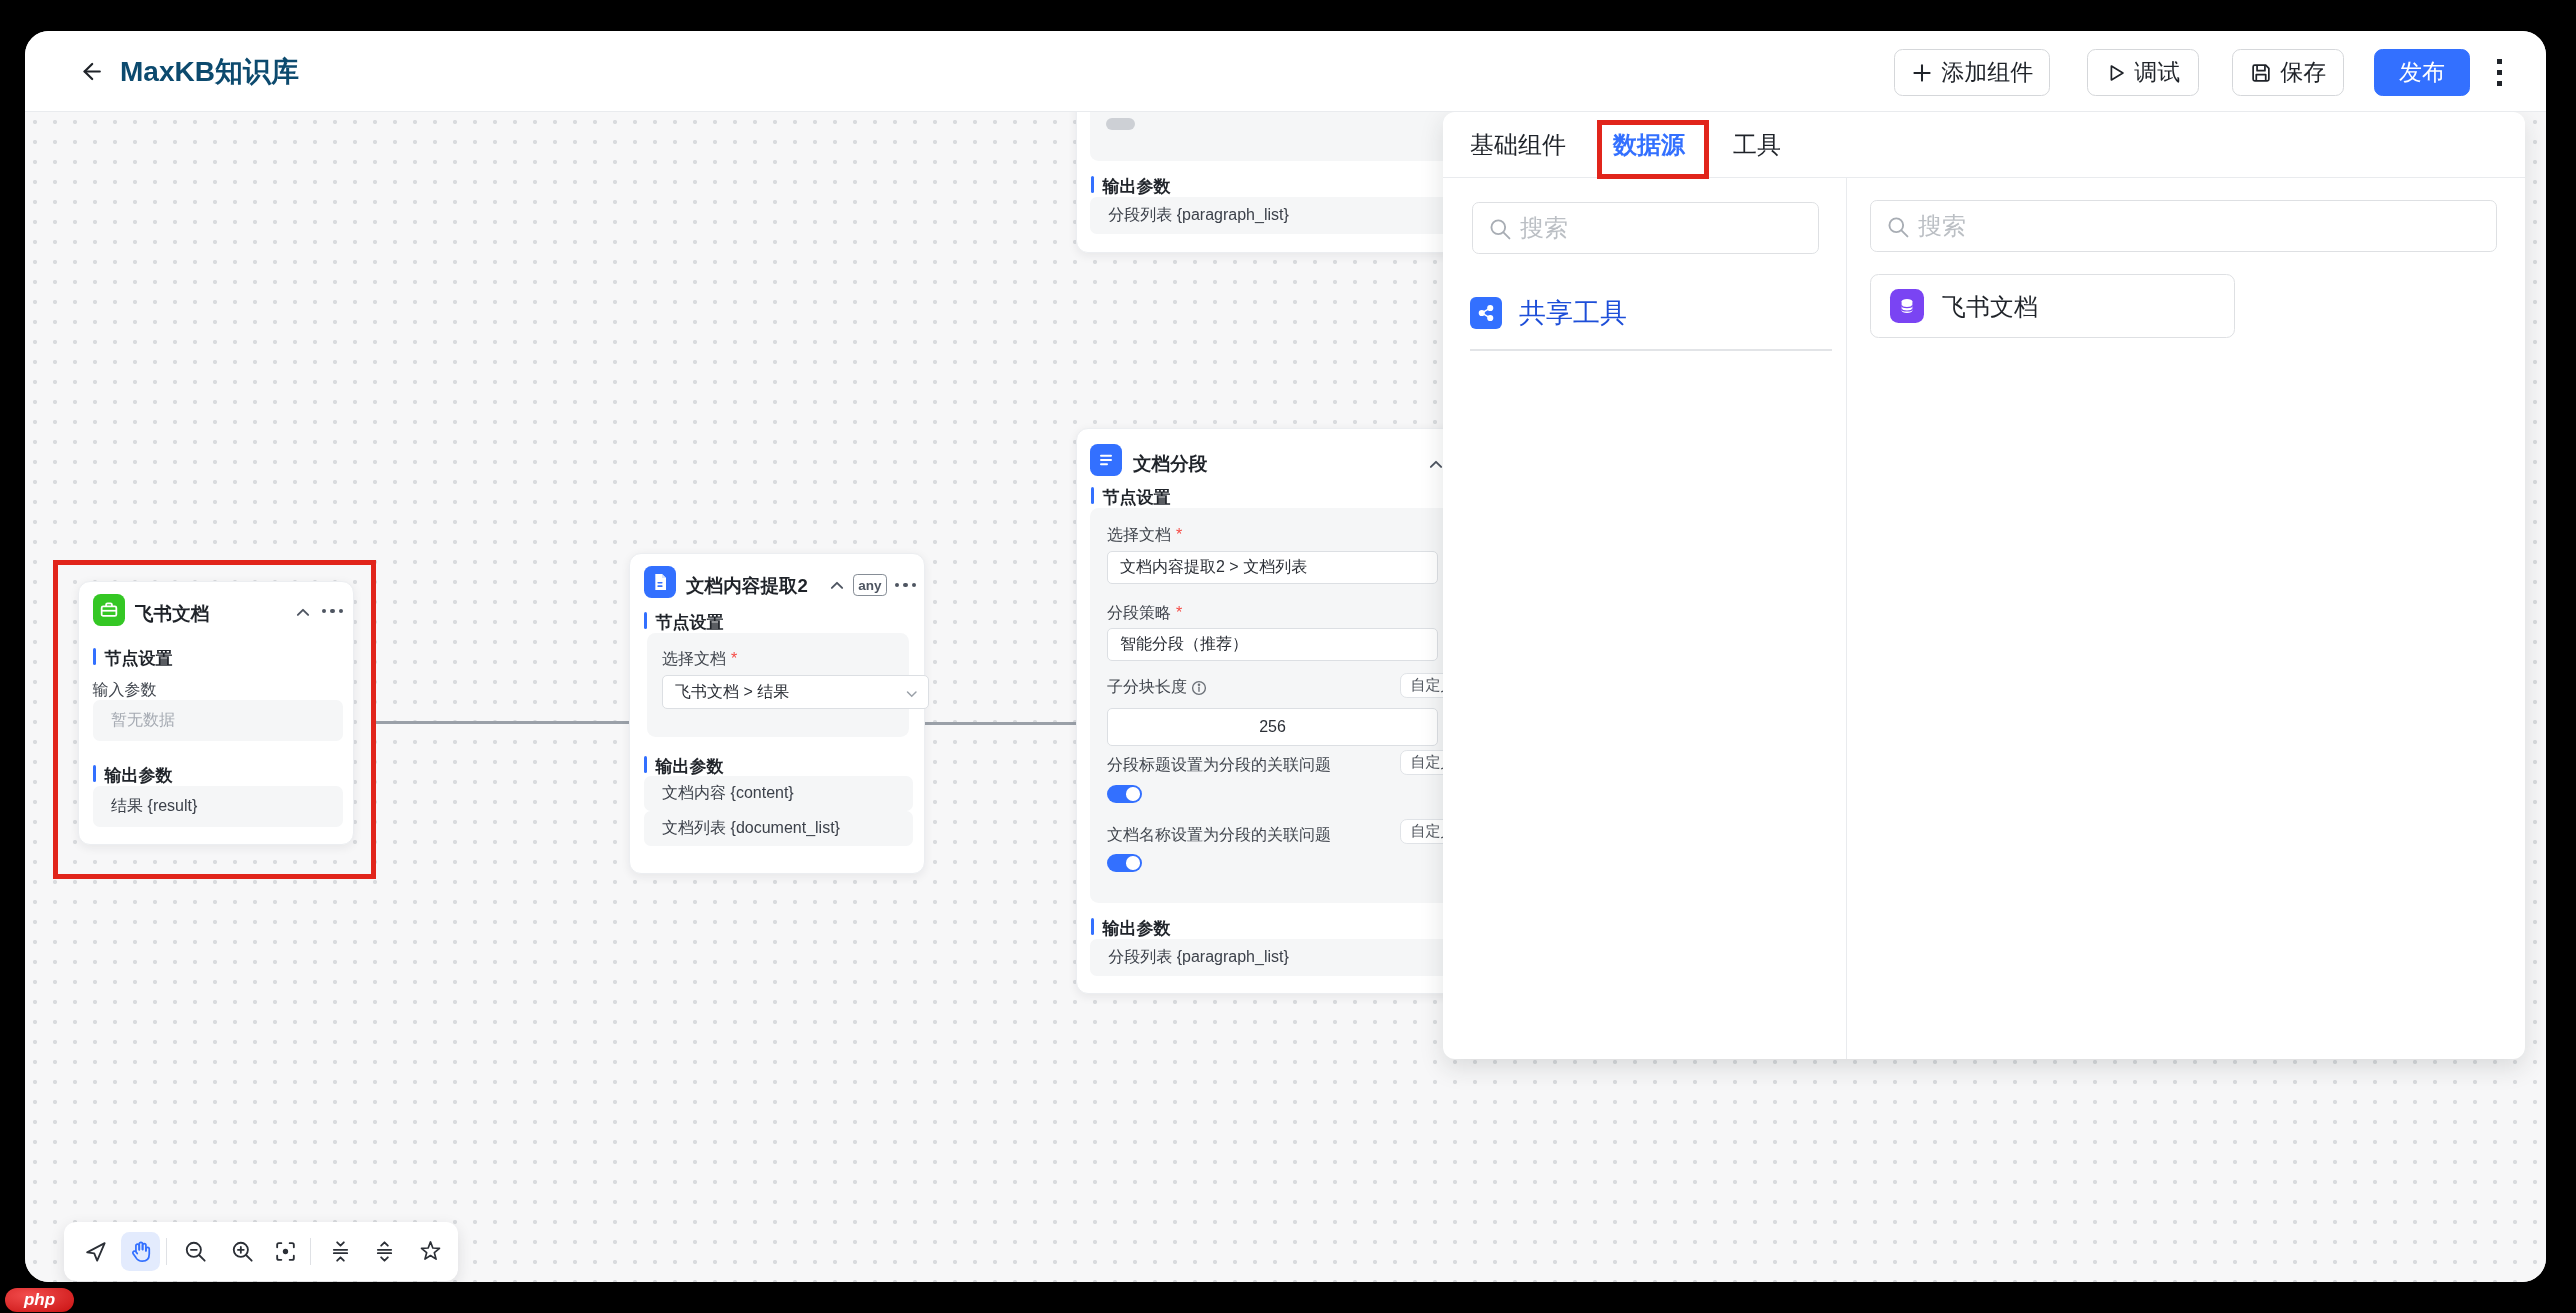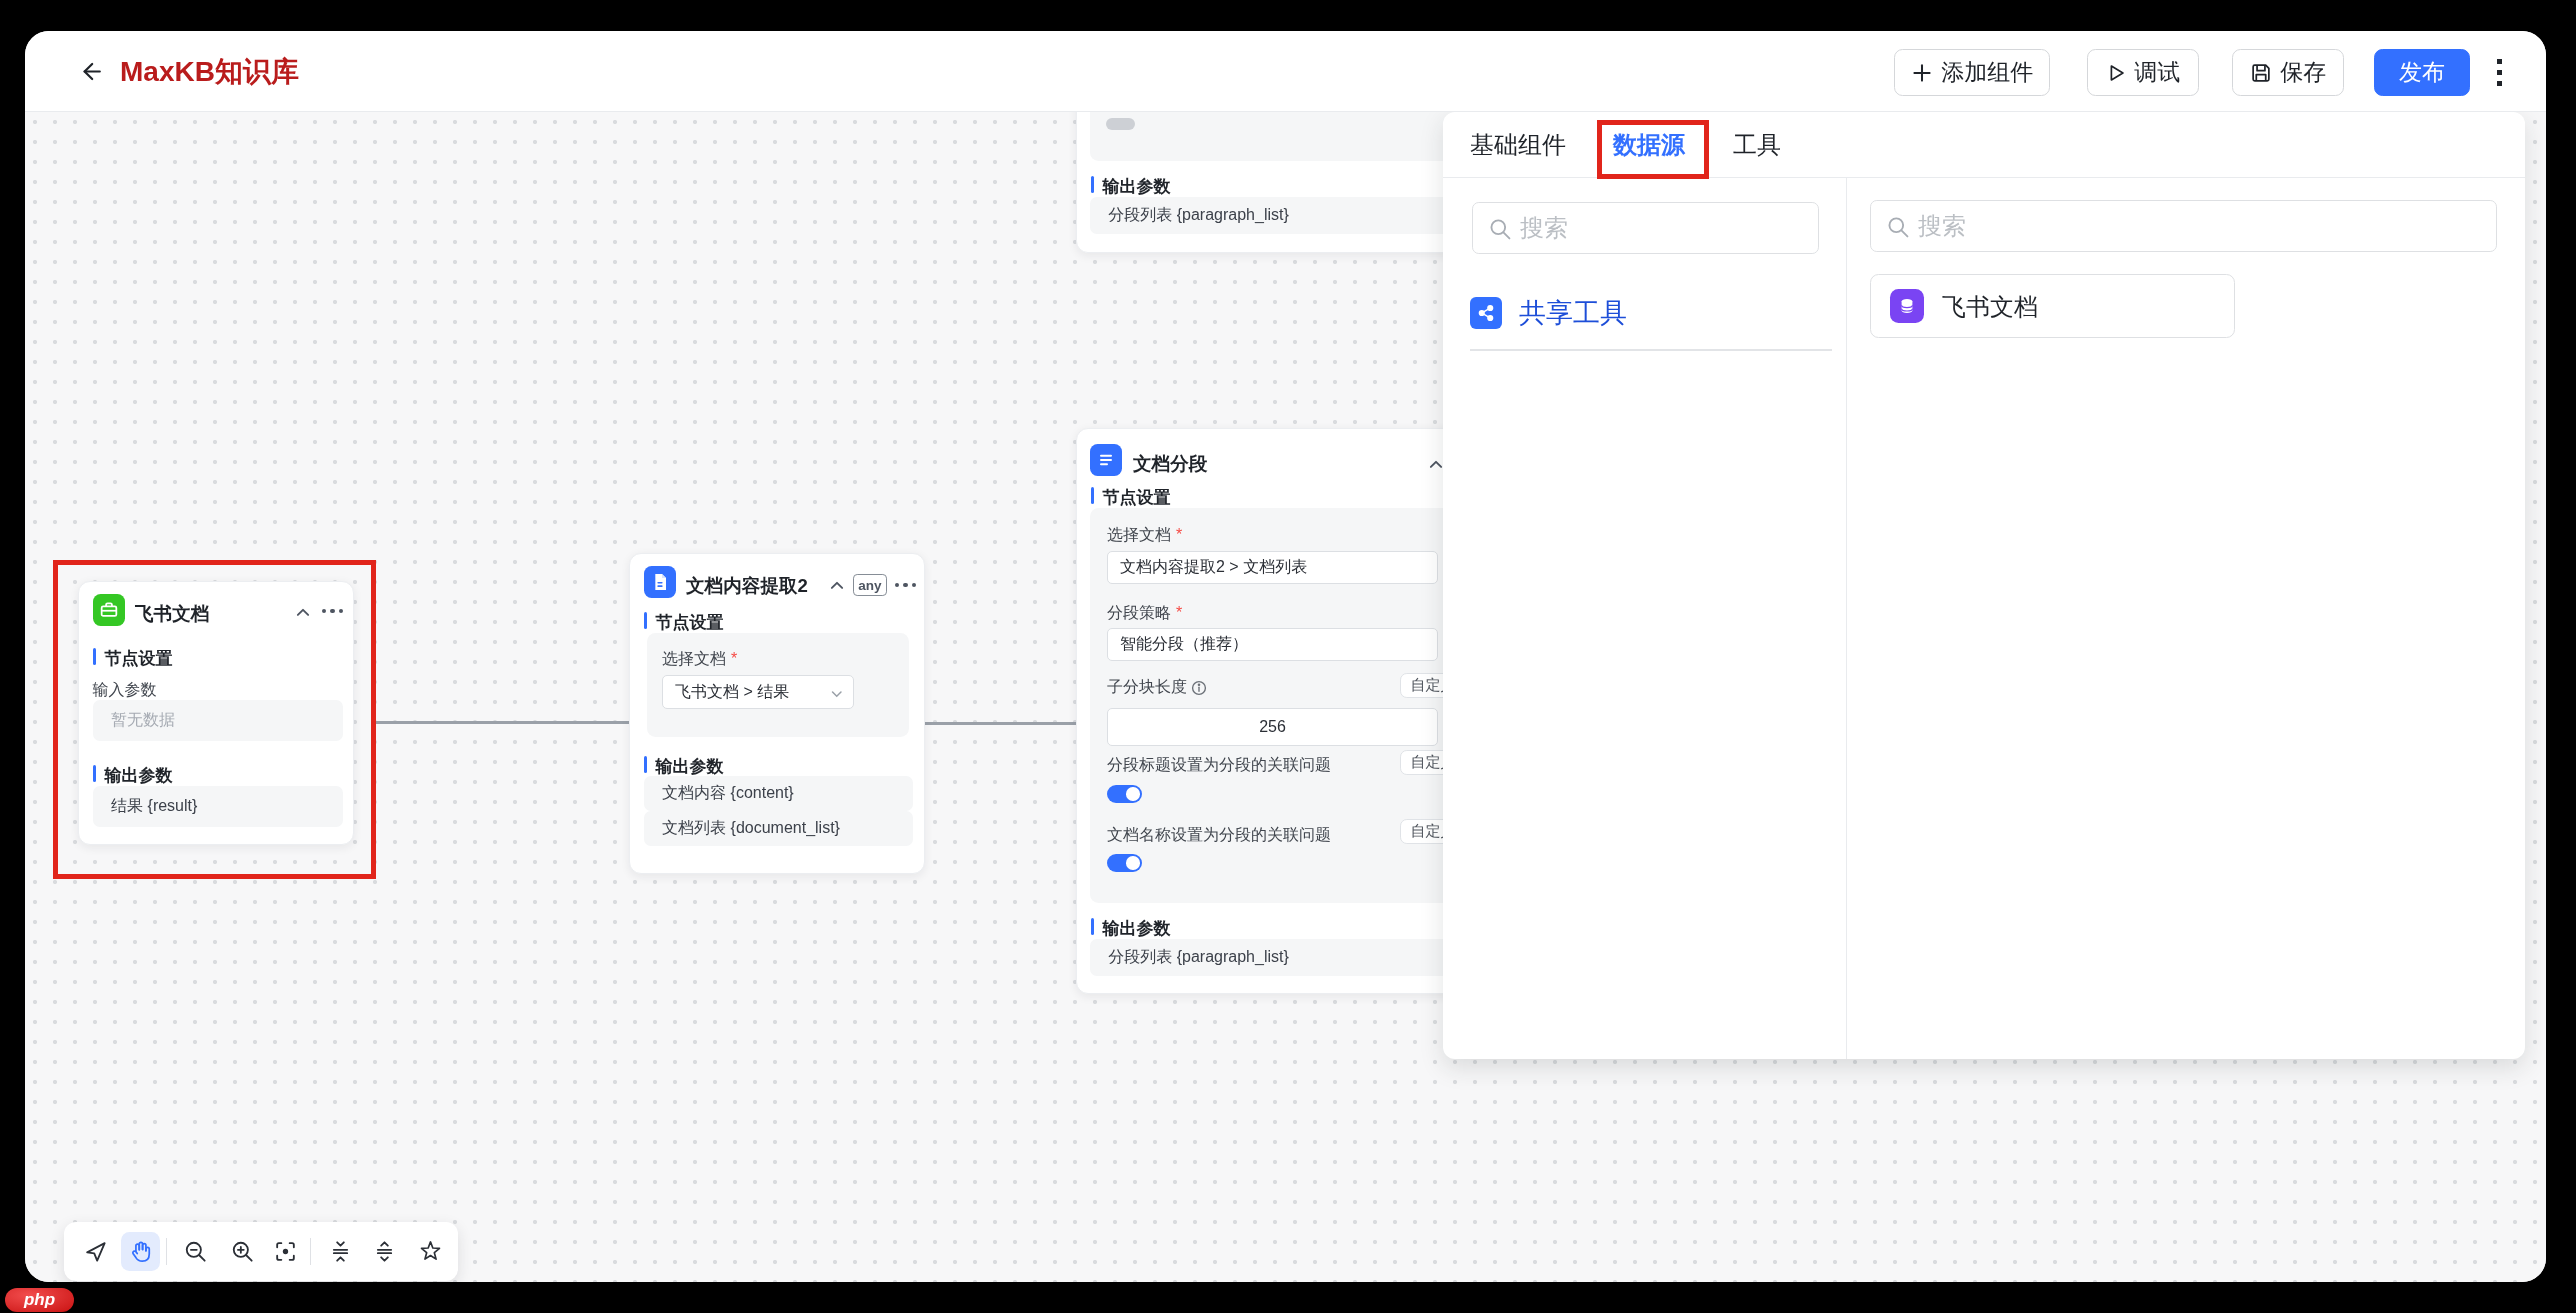--- a/index.html
+++ b/index.html
@@ -2,21 +2,21 @@
 <html style="font-size:13.5px"><head>
 <meta charset="utf-8">
 <style>
   * { margin:0; padding:0; box-sizing:border-box; }
   html,body { width:2576px; height:1313px; background:#000; font-family:"Liberation Sans","DejaVu Sans",sans-serif; overflow:hidden; }
   .abs { position:absolute; }
   #window { position:absolute; left:25px; top:31px; width:2521px; height:1251px; background:#fff; border-radius:24px; overflow:hidden; }
 
   
   #header { position:absolute; left:0; top:0; width:2521px; height:81px; background:#fff; border-bottom:0.8px solid #e9ebee; z-index:30; }
-  .hd-title { position:absolute; left:95px; top:0; line-height:81px; font-size:28px; font-weight:bold; color:#b91c1c; }
+  .hd-title { position:absolute; left:95px; top:0; line-height:81px; font-size:28px; font-weight:bold; color:#0c4a6e; }
   .hd-save { position:absolute; left:301px; top:0; line-height:81px; font-size:23px; color:#646a73; }
   .hd-btn { position:absolute; top:18px; height:47px; border:0.8px solid #d5d7da; border-radius:8.5px; background:#fff; display:flex; align-items:center; justify-content:center; gap:8.5px; font-size:23px; color:#1f2329; cursor:pointer; }
   .hd-btn.primary { background:#3370ff; border-color:#3370ff; color:#fff; }
 
   
   #canvas { position:absolute; left:0; top:81px; width:2521px; height:1170px; background-color:#f7f7f8; background-image:radial-gradient(#d9dbde 1.9px, transparent 2.3px); background-size:20px 20px; overflow:hidden; }
   .edge { position:absolute; height:2.5px; background:#9aa0a8; z-index:0; }
   .node { position:absolute; background:#fff; border:0.8px solid #eceef1; border-radius:12px; box-shadow:0 2.5px 10px rgba(31,35,41,.07); z-index:1; }
   .node-icon { position:absolute; width:32px; height:32px; border-radius:7.6px; display:flex; align-items:center; justify-content:center; }
   .node-title { position:absolute; font-size:18.6px; font-weight:bold; color:#1f2329; }
@@ -116,21 +116,21 @@
       </div>
       <div class="anybadge" style="left:223px; top:20px;">any</div>
       <div class="dots3 abs" style="left:265px; top:29px;">
           <i></i>
           <i></i>
           <i></i>
         </div>
       <div class="sec-hd" style="left:13.5px; top:57px;">节点设置</div>
       <div class="gsec" style="left:17px; top:79px; width:262px; height:104px;"></div>
       <div class="nlabel" style="left:32px; top:95px;"><span>选择文档</span><span class="req">*</span></div>
-      <div class="wsel" style="left:32px; top:121px; width:192px; height:34px;">
+      <div class="wsel" style="left:32px; top:121px; width:267px; height:34px;">
         <span>飞书文档 &gt; 结果</span>
         <svg style="position:absolute; right:10px; top:11px;" width="13.5" height="13.5" viewBox="0 0 16 16" fill="none" stroke="#9aa0a8" stroke-width="1.8" stroke-linecap="round">
             <path d="M3 6 L8 11 L13 6"></path>
           </svg>
       </div>
       <div class="sec-hd" style="left:13.5px; top:201px;">输出参数</div>
       <div class="gbox" style="left:13.5px; top:222px; width:269px; height:35px;">文档内容 {content}</div>
       <div class="gbox" style="left:13.5px; top:257px; width:269px; height:35px;">文档列表 {document_list}</div>
     </div>
 

